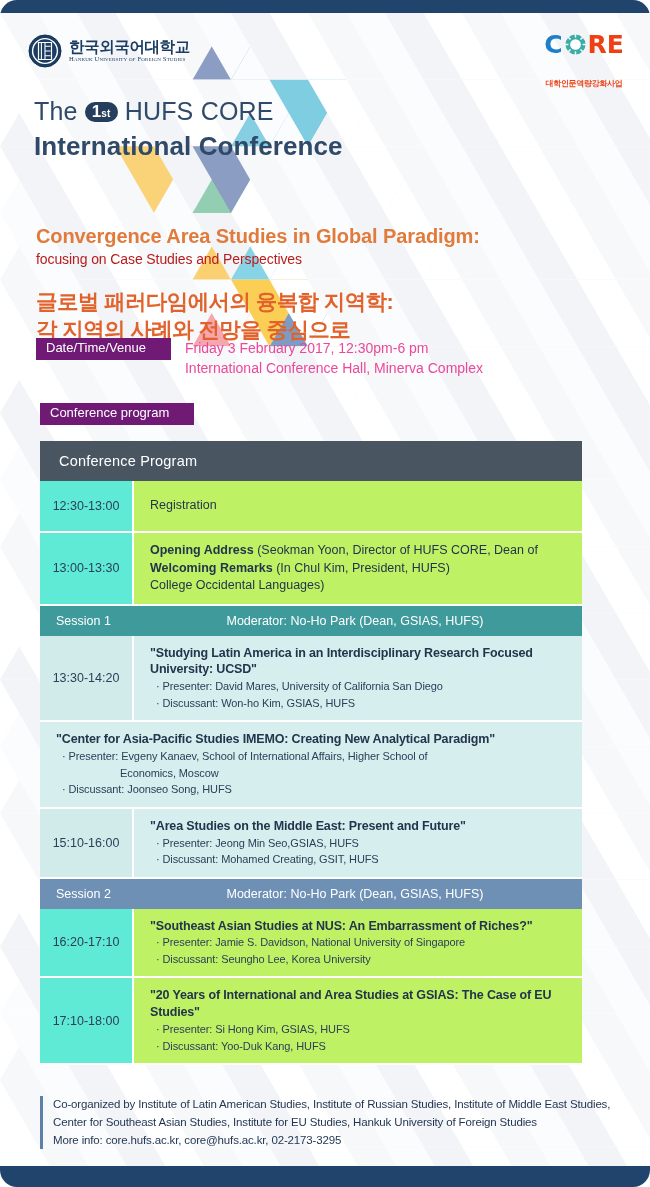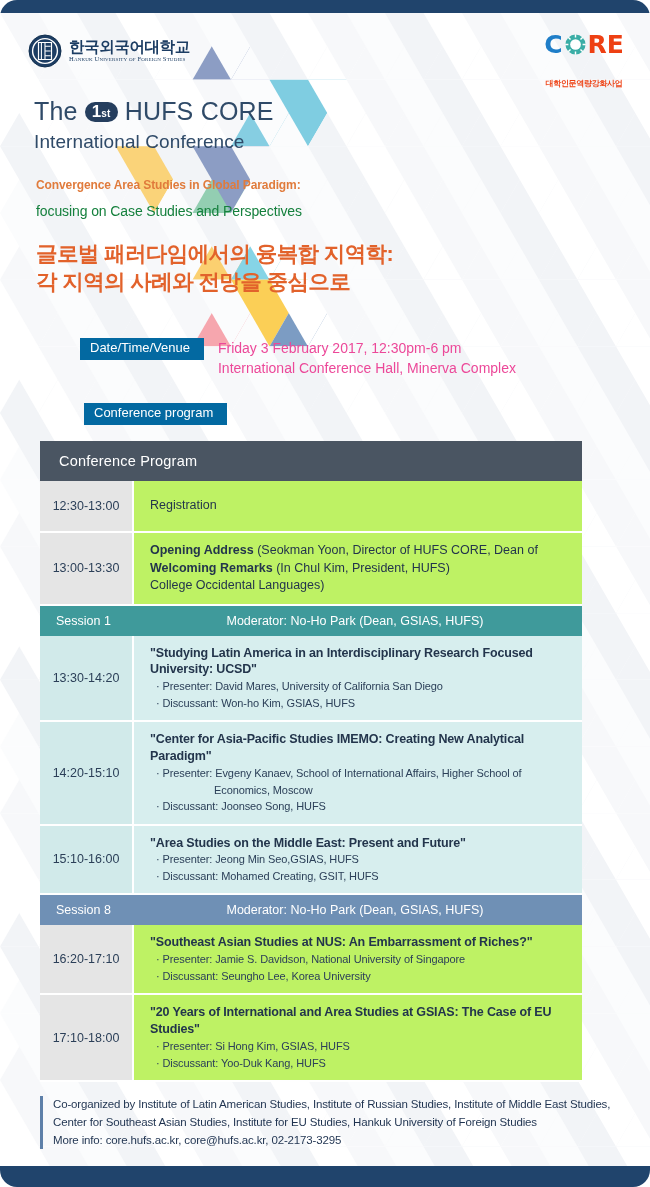--- a/index.html
+++ b/index.html
@@ -137,46 +137,47 @@
   .ord-pill sup {
     font-size: 10px;
     font-weight: bold;
     line-height: 1;
     margin-left: 0px;
     vertical-align: baseline;
     position: relative;
     top: 0px;
   }
   .title-line2 {
-    font-size: 19px;
-    font-weight: 400;
+    font-size: 26px;
+    font-weight: 700;
     color: #2f4a68;
     margin-top: 6px;
     letter-spacing: 0.1px;
   }
 
   
   .subtitle-block {
     position: absolute;
     left: 36px; top: 178px;
   }
   .sub-en1 {
-    font-size: 12px;
+    font-size: 20px;
     font-weight: bold;
     color: #e07b3c;
     letter-spacing: -0.1px;
     line-height: 1.25;
+    margin-top: 46px;
   }
   .sub-en2 {
     font-size: 14px;
     font-weight: 400;
-    color: #15803d;
+    color: #b91c1c;
     letter-spacing: -0.1px;
     line-height: 1.3;
-    margin-top: 9px;
+    margin-top: 1px;
   }
   .sub-kr1 {
     font-size: 21.5px;
     font-weight: bold;
     color: #e2622b;
     letter-spacing: -0.6px;
     margin-top: 21px;
     line-height: 1.3;
   }
   .sub-kr2 {
@@ -188,27 +189,26 @@
   }
 
   
   .datetime-row {
     position: absolute;
     left: 36px; top: 338px;
     display: flex;
     align-items: flex-start;
   }
   .tag {
-    background: #0369a1;
+    background: #701a75;
     color: #ffffff;
     font-size: 13px;
-    padding: 3px 14px 4px 10px;
+    padding: 3px 25px 4px 10px;
     line-height: 1.15;
     white-space: nowrap;
-    margin-left: 44px;
   }
   .dt-text {
     margin-left: 14px;
     color: #ec4899;
     font-size: 14px;
     line-height: 1.45;
     white-space: nowrap;
   }
 
   .program-tag {
@@ -264,21 +264,21 @@
     font-size: 12.5px;
     color: #2b3f58;
     border-right: 2px solid #ffffff;
     box-sizing: border-box;
   }
   .row .c-body {
     flex: 1 1 auto;
     padding: 9px 12px 9px 16px;
     box-sizing: border-box;
   }
-  .row.blue .c-time { background: #e5e5e5; }
+  .row.blue .c-time { background: #5eead4; }
   .row.blue .c-body { background: #bef264; }
   .row.teal .c-time { background: #d1eaea; }
   .row.teal .c-body { background: #d7eeee; }
 
   .item-title {
     font-size: 12.5px;
     font-weight: bold;
     color: #23354c;
     line-height: 1.35;
     letter-spacing: -0.15px;
@@ -1141,37 +1141,36 @@
         </div>
         <div class="row teal">
           <div class="c-time">13:30-14:20</div>
           <div class="c-body">
             <div class="item-title">"Studying Latin America in an Interdisciplinary Research Focused University: UCSD"</div>
             <div class="item-line">· Presenter: David Mares, University of California San Diego</div>
             <div class="item-line">· Discussant: Won-ho Kim, GSIAS, HUFS</div>
           </div>
         </div>
         <div class="row teal">
-          <div class="c-time">14:20-15:10</div>
           <div class="c-body">
             <div class="item-title">"Center for Asia-Pacific Studies IMEMO: Creating New Analytical Paradigm"</div>
             <div class="item-line">· Presenter: Evgeny Kanaev, School of International Affairs, Higher School of<span class="cont">Economics, Moscow</span></div>
             <div class="item-line">· Discussant: Joonseo Song, HUFS</div>
           </div>
         </div>
         <div class="row teal">
           <div class="c-time">15:10-16:00</div>
           <div class="c-body">
             <div class="item-title">"Area Studies on the Middle East: Present and Future"</div>
             <div class="item-line">· Presenter: Jeong Min Seo,GSIAS, HUFS</div>
             <div class="item-line">· Discussant: Mohamed Creating, GSIT, HUFS</div>
           </div>
         </div>
         <div class="session-head s2">
-          <div class="sh-left">Session 8</div>
+          <div class="sh-left">Session 2</div>
           <div class="sh-right">Moderator: No-Ho Park (Dean, GSIAS, HUFS)</div>
         </div>
         <div class="row blue">
           <div class="c-time">16:20-17:10</div>
           <div class="c-body">
             <div class="item-title">"Southeast Asian Studies at NUS: An Embarrassment of Riches?"</div>
             <div class="item-line">· Presenter: Jamie S. Davidson, National University of Singapore</div>
             <div class="item-line">· Discussant: Seungho Lee, Korea University</div>
           </div>
         </div>

